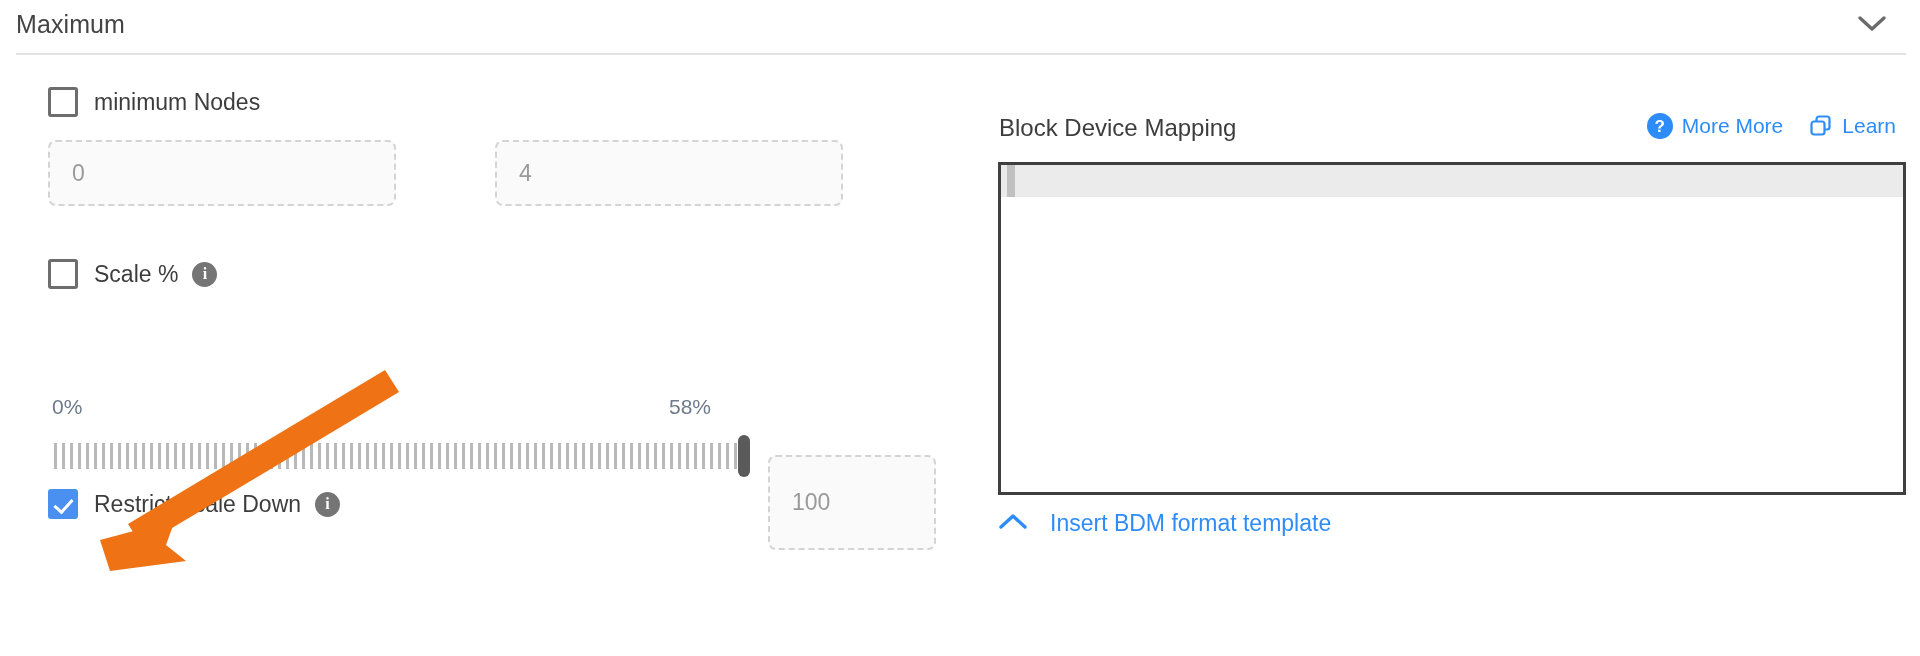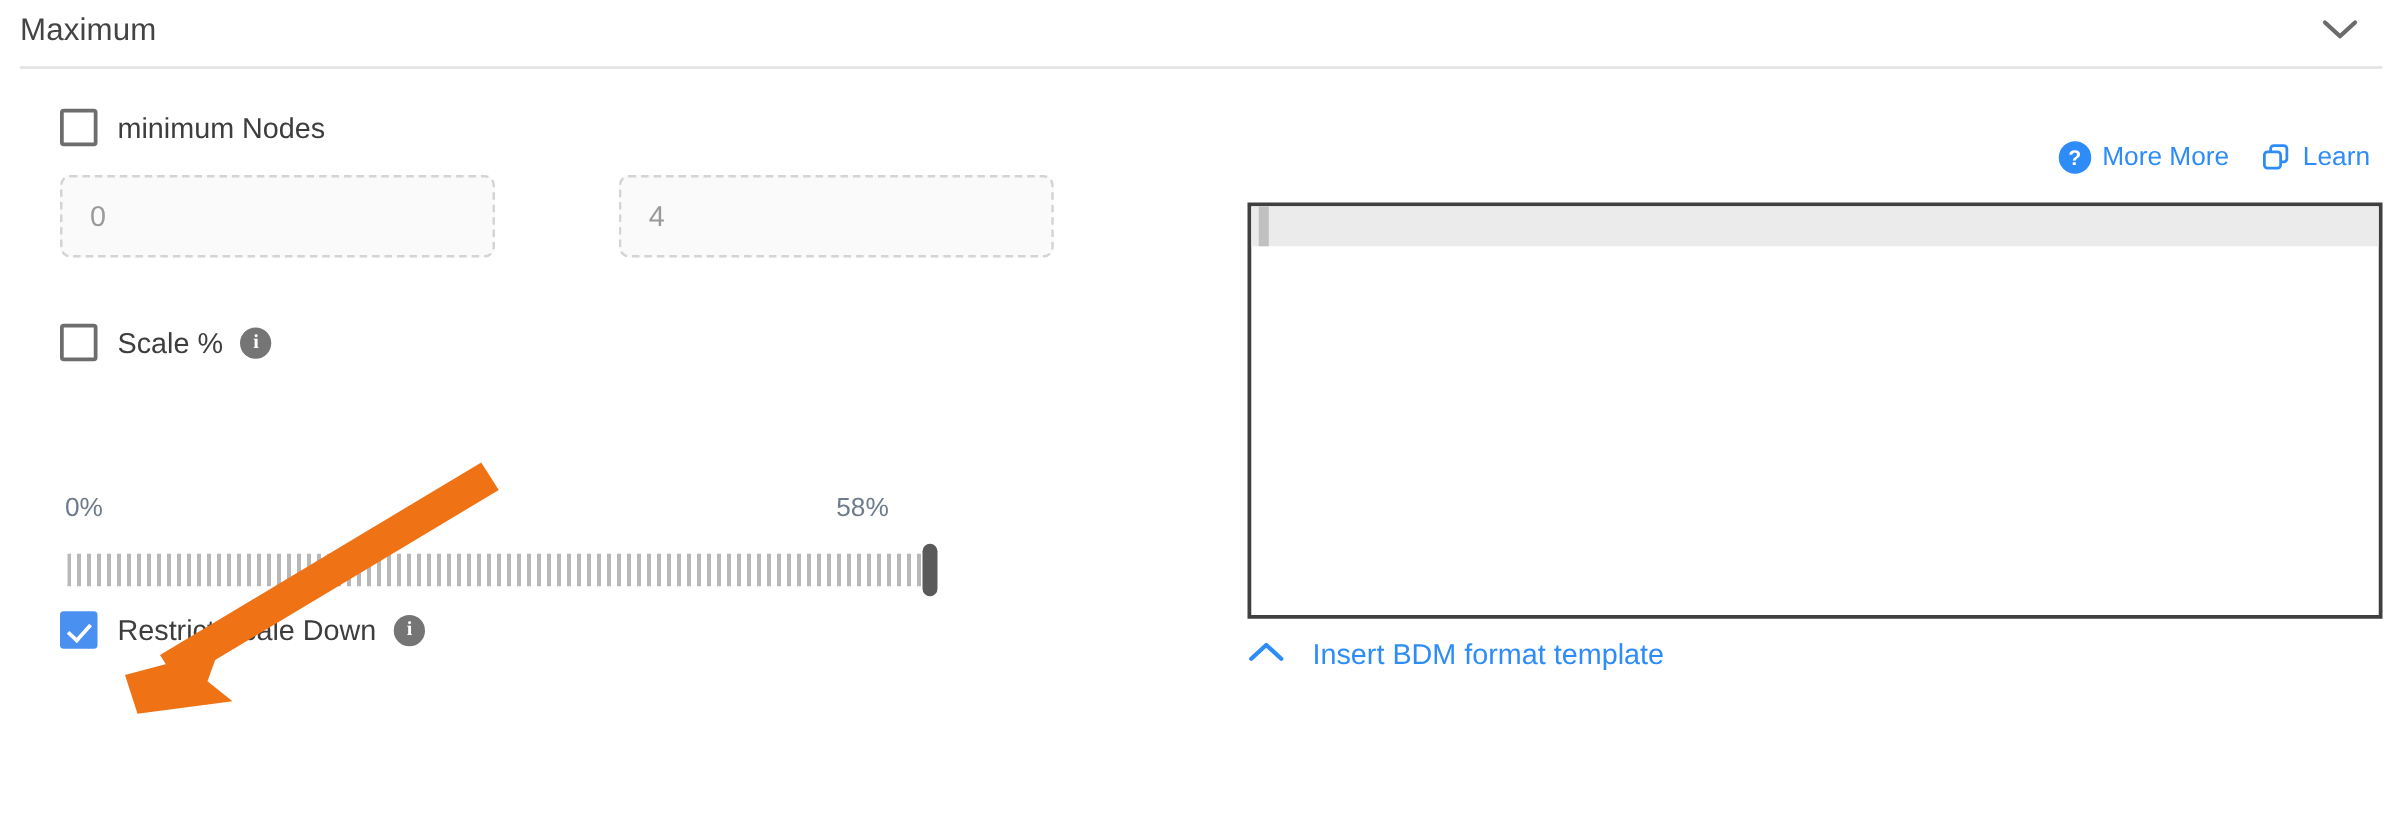--- a/index.html
+++ b/index.html
@@ -274,30 +274,34 @@
     <div class="chk-label">Scale %</div>
     <div class="info-icon">i</div>
   </div>
 
   <div class="slider-wrap">
     <div class="slider-minmax slider-min">0%</div>
     <div class="slider-minmax slider-max">58%</div>
     <div class="slider-track"></div>
     <div class="slider-thumb"></div>
   </div>
+  <div class="num-field" style="left:768px; top:400px; width:168px; height:95px;">
+    <span>100</span>
+  </div>
 
   <div class="chk-row" style="left:48px; top:434px;">
     <div class="checkbox checked"></div>
     <div class="chk-label">Restrict Scale Down</div>
     <div class="info-icon">i</div>
   </div>
 </div>
 
 <div class="right-pane">
 
+  <div class="bdm-title">Block Device Mapping</div>
 
   <div class="bdm-actions">
     <div class="action-link">
       <span class="q-icon">?</span>
       <span>More More</span>
     </div>
     <div class="action-link">
       <span>
         <svg class="copy-icon" viewBox="0 0 24 24">
           <rect x="7.5" y="2.5" width="13" height="13" rx="2.5" fill="none" stroke="#2d8cf8" stroke-width="2.2"></rect>

